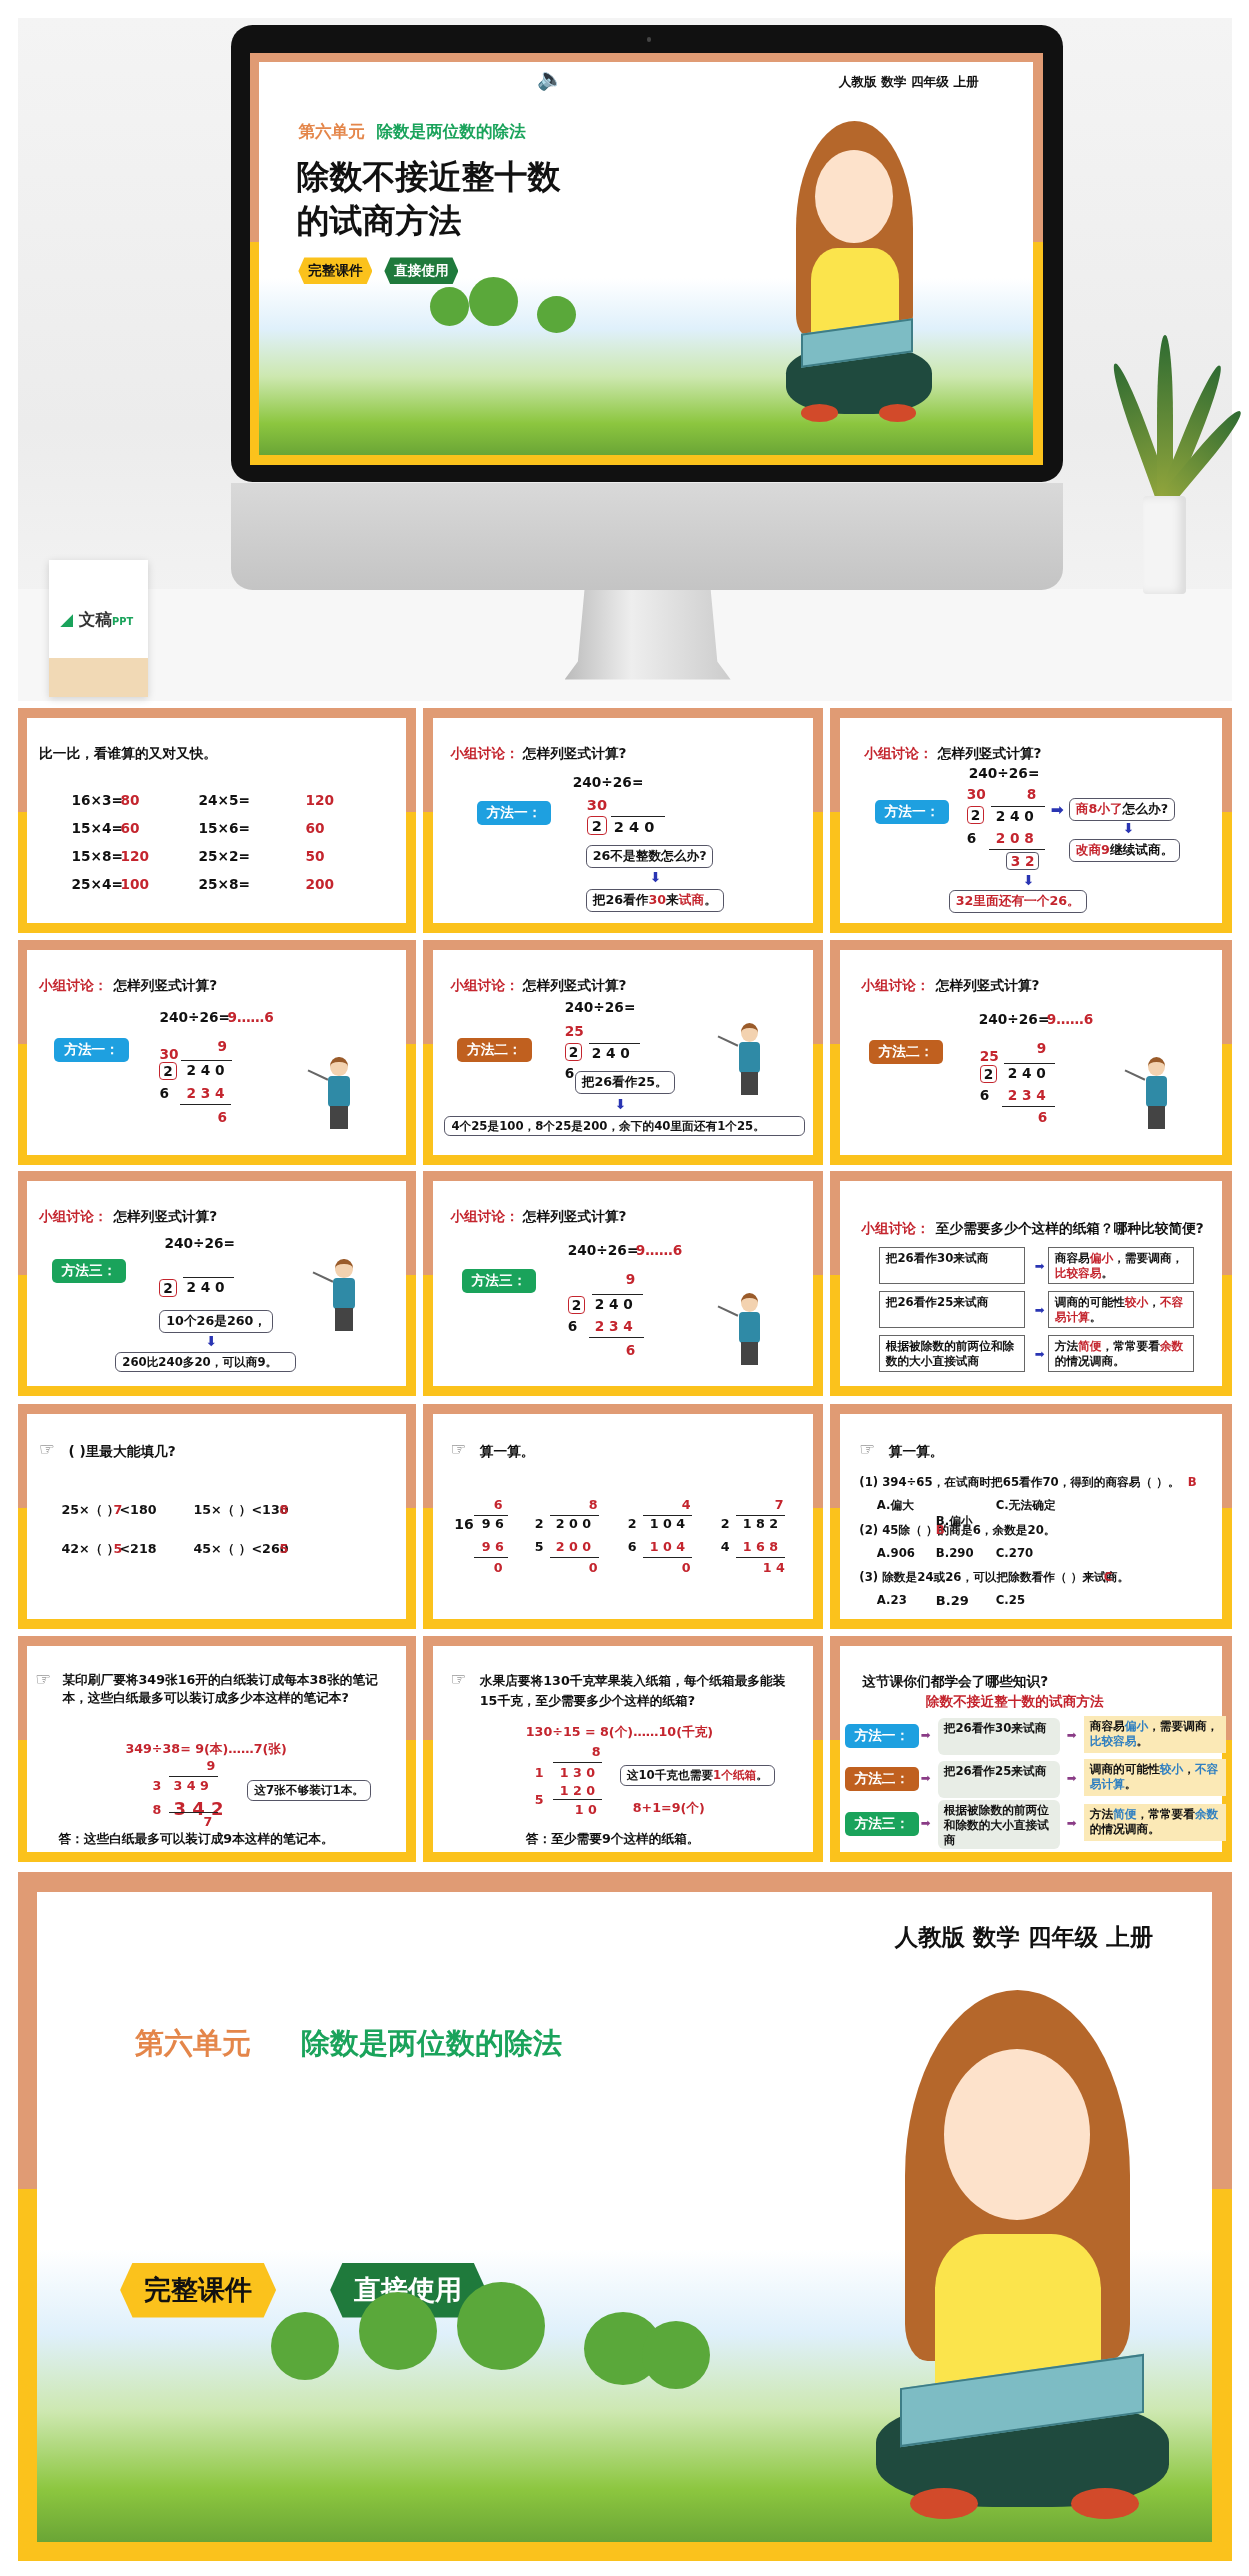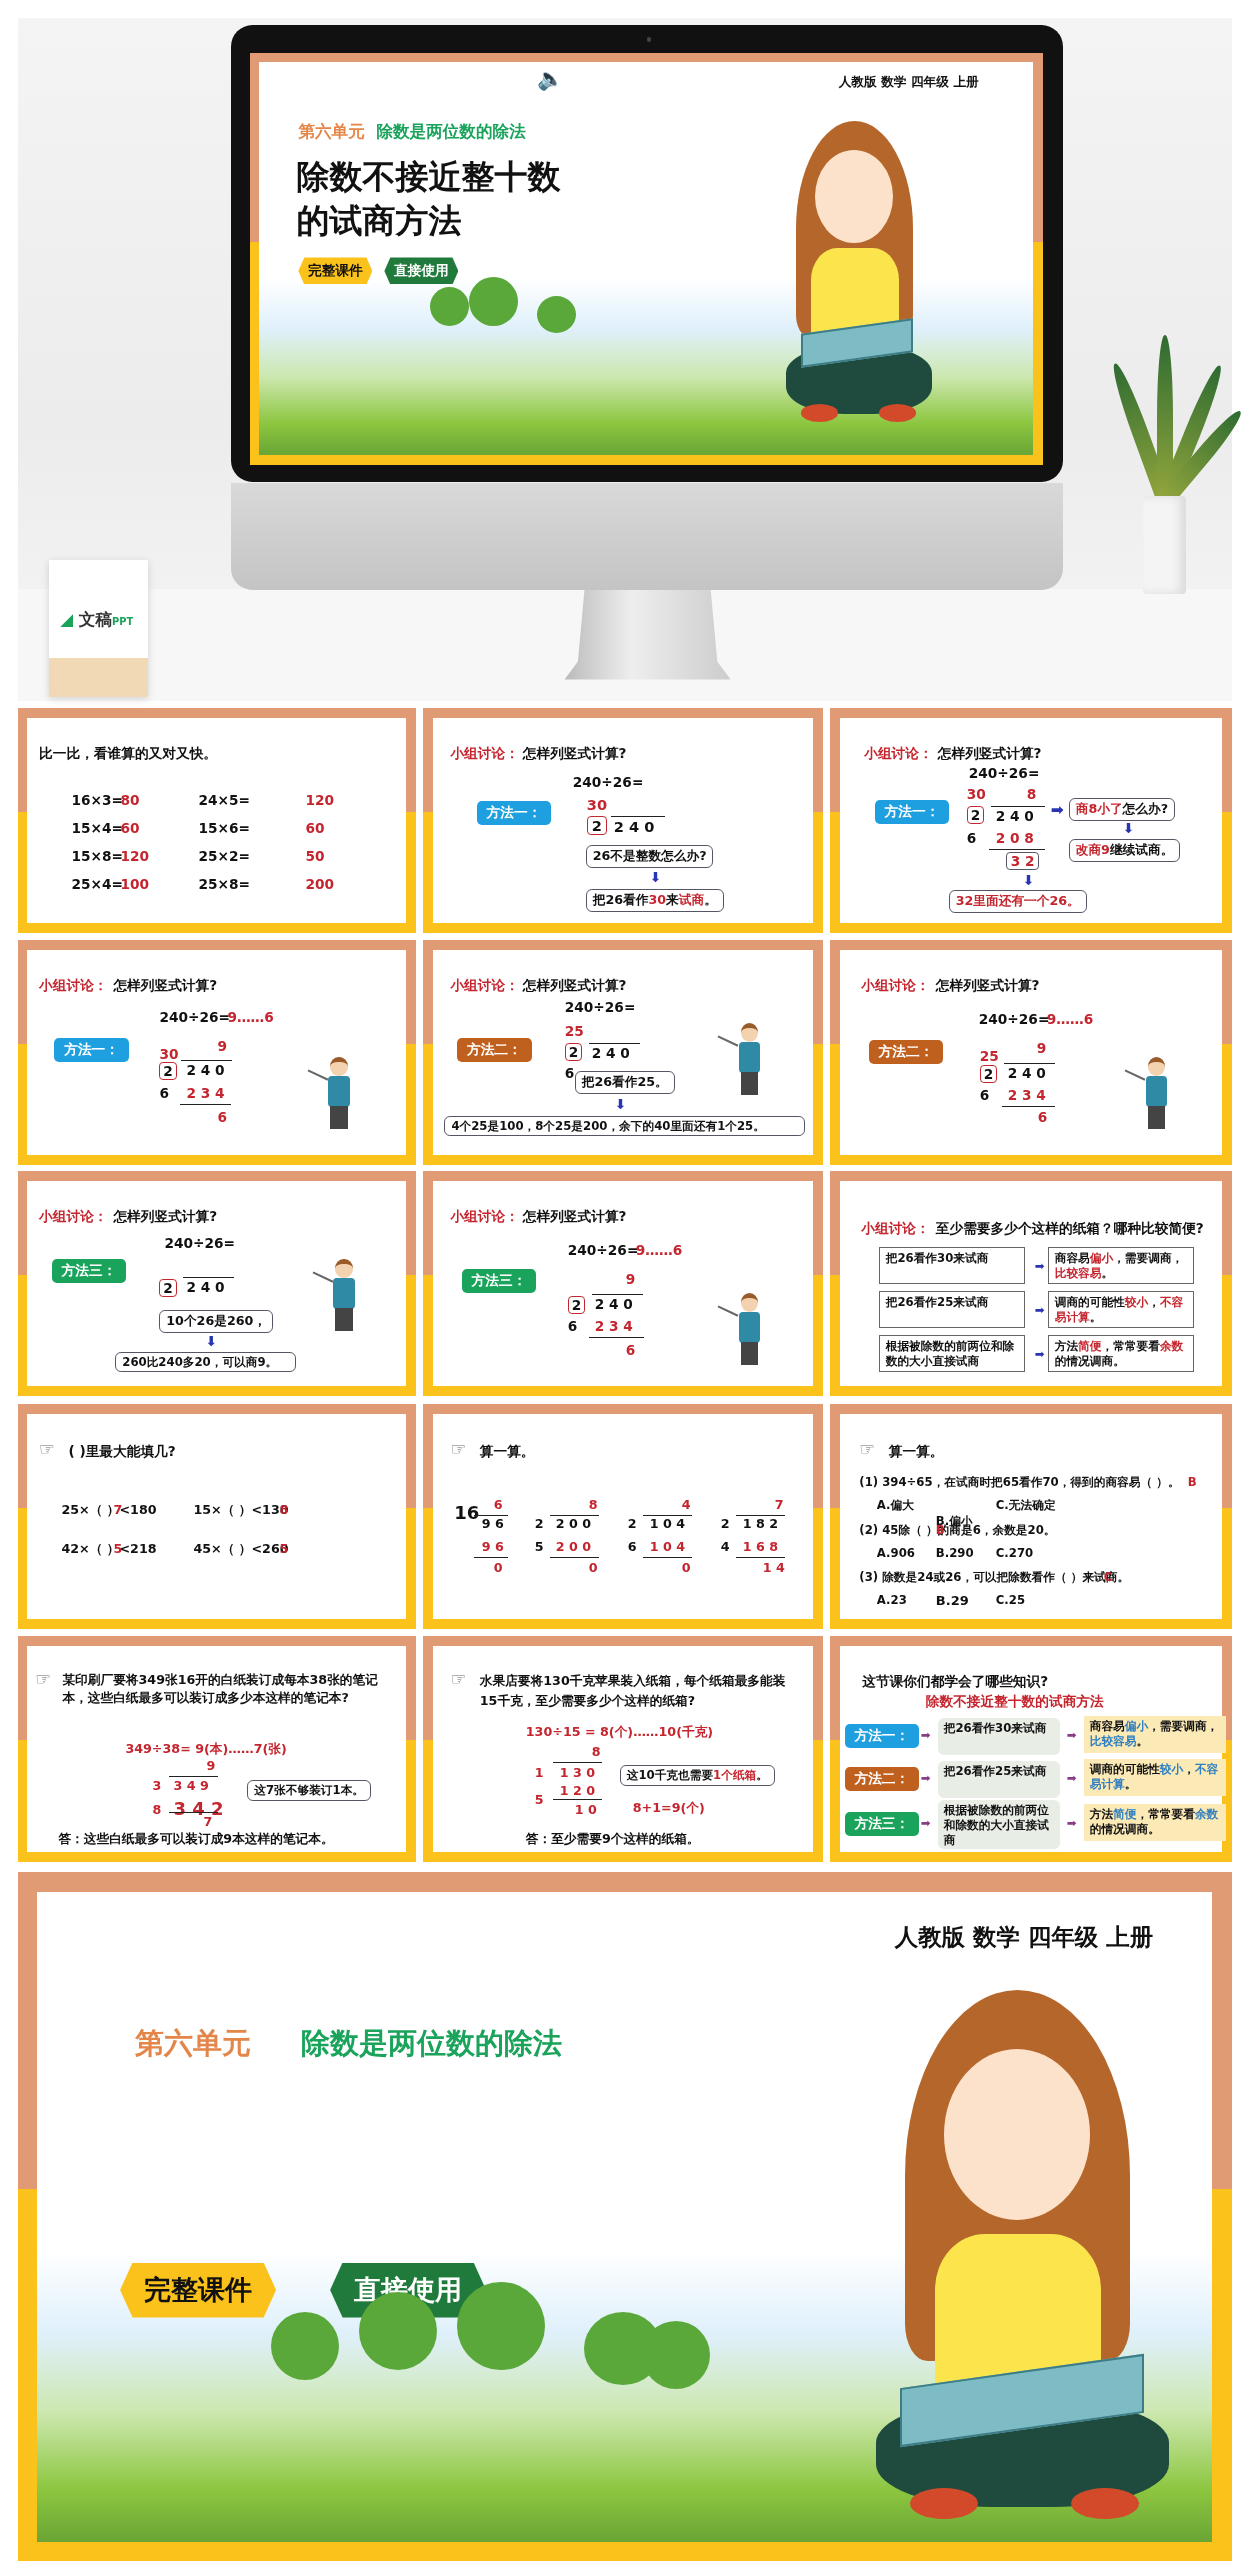--- a/index.html
+++ b/index.html
@@ -319,21 +319,21 @@
   </div>
 </div>
 
 <div class="slide" style="left:423px;top:1404px;width:400px;height:225px">
   <div class="top-band"></div>
     <div class="inner">
     <span class="pointer" style="left:17.6px;top:25px">☞</span>
     <span class="t" style="left:47px;top:29px;font-size:13.7px">算一算。</span>
 
     <span class="t red" style="left:61px;top:83px;font-size:12.7px">6</span>
-    <span class="t" style="left:21.5px;top:88px;font-size:18px">16</span>
+    <span class="t" style="left:21.5px;top:102px;font-size:14px">16</span>
     <div class="hline" style="left:41px;top:101px;width:34px"></div>
     <span class="t" style="left:49px;top:102px;font-size:12.7px">9 6</span>
     <span class="t red" style="left:49px;top:125px;font-size:12.7px">9 6</span>
     <div class="hline" style="left:41px;top:143px;width:34px"></div>
     <span class="t red" style="left:61px;top:146px;font-size:12.7px">0</span>
 
     <span class="t red" style="left:156px;top:83px;font-size:12.7px">8</span>
     <span class="t" style="left:102px;top:102px;font-size:12.7px">2</span>
     <span class="t" style="left:102px;top:125px;font-size:12.7px">5</span>
     <div class="hline" style="left:117px;top:101px;width:49px"></div>

